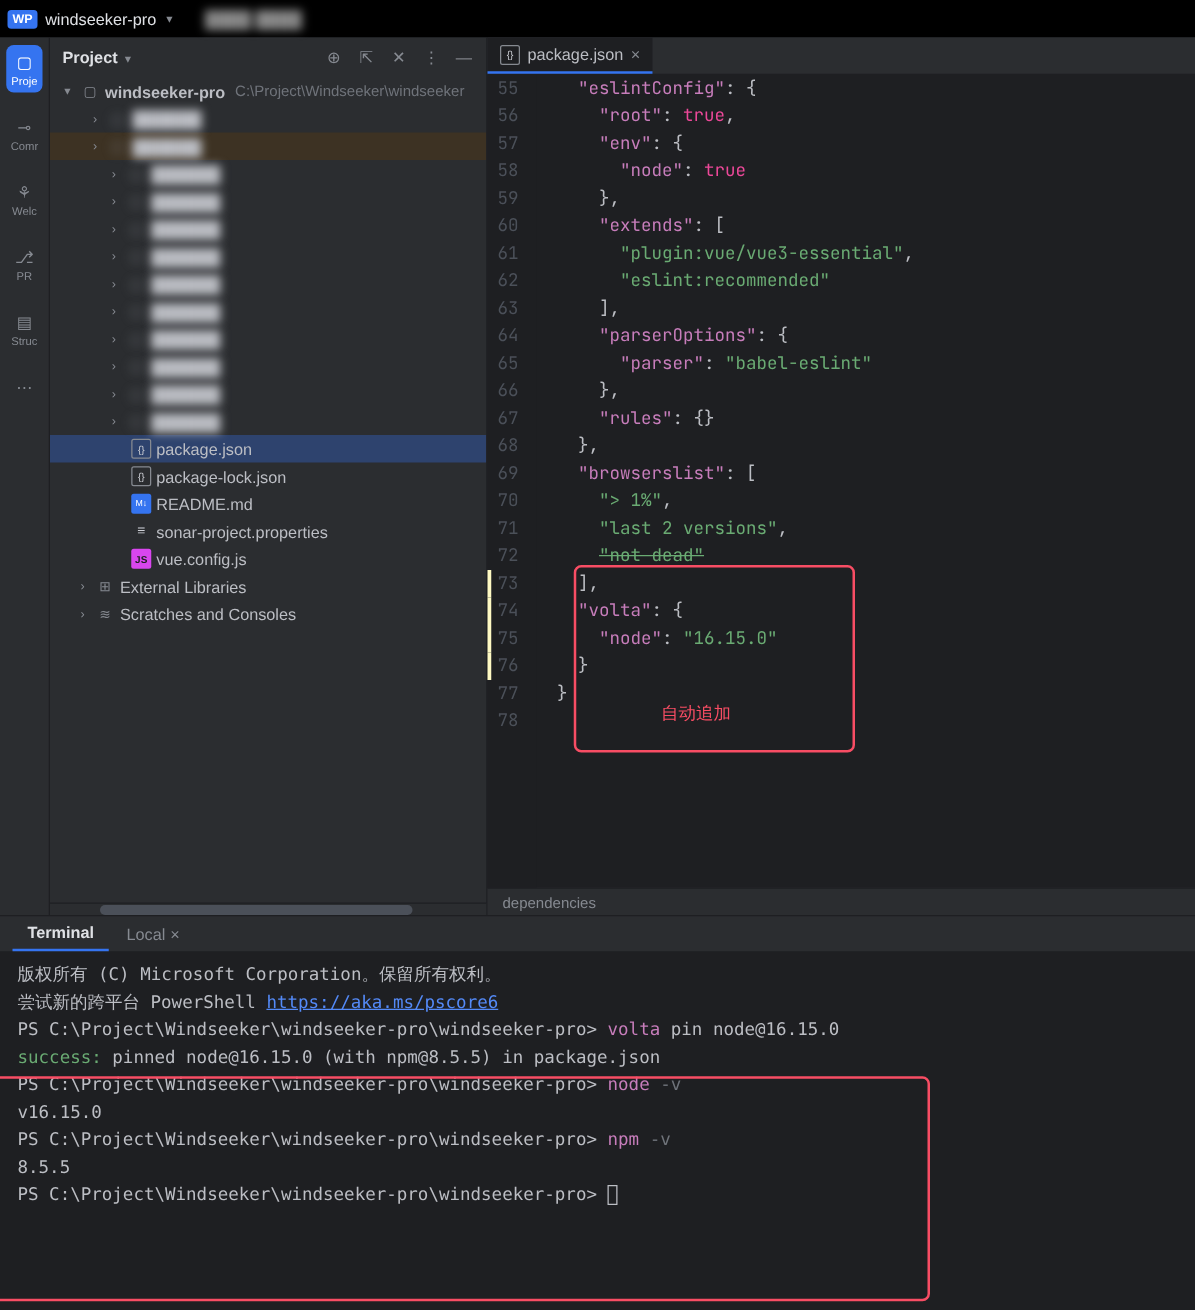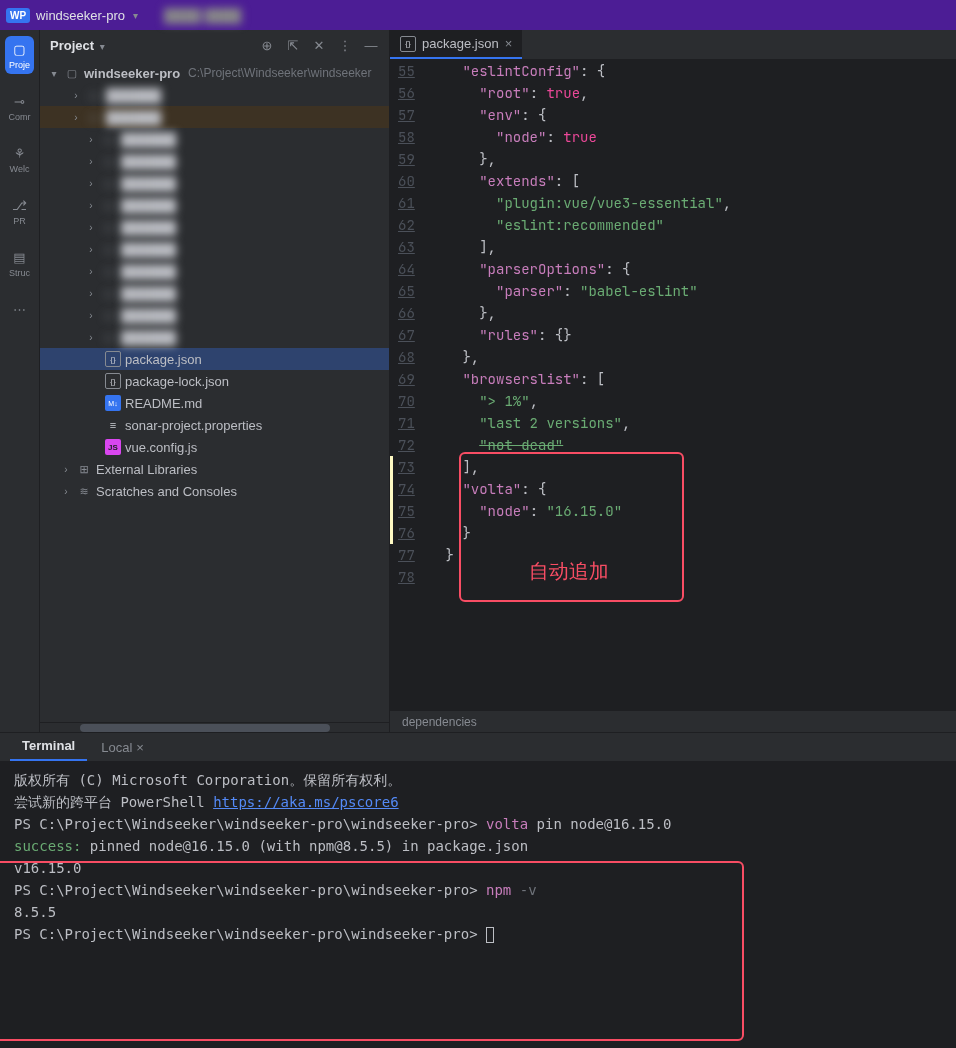--- a/index.html
+++ b/index.html
@@ -1,17 +1,17 @@
 <!DOCTYPE html>
 <html><head>
 <meta charset="utf-8">
 <style>
 * { margin:0; padding:0; box-sizing:border-box; }
 body { font-family:'Segoe UI',Arial,sans-serif; background:#2b2d30; color:#bcbec4; font-size:13px; overflow:hidden; width:956px; height:1048px; }
-.titlebar { height:30px; background:#4c1d95; display:flex; align-items:center; padding:0 6px; gap:6px; }
+.titlebar { height:30px; background:#000000; display:flex; align-items:center; padding:0 6px; gap:6px; }
 .wp-badge { background:#3574f0; color:#fff; font-size:10px; font-weight:bold; padding:2px 4px; border-radius:3px; }
 .title-project { color:#dfe1e5; font-size:13px; }
 .chev { color:#868a91; font-size:10px; margin-left:2px; }
 .blur { filter:blur(4px); color:#888; margin-left:20px; }
 
 .main { display:flex; height:702px; }
 .leftbar { width:40px; background:#2b2d30; display:flex; flex-direction:column; align-items:center; padding-top:6px; gap:14px; border-right:1px solid #1e1f22; }
 .lb-item { display:flex; flex-direction:column; align-items:center; gap:2px; color:#868a91; cursor:pointer; padding:4px; }
 .lb-item.active { background:#3574f0; border-radius:6px; color:#fff; }
 .lb-label { font-size:9px; }
@@ -39,32 +39,32 @@
 .fpath { color:#6f737a; margin-left:4px; font-size:12px; }
 .blurred { filter:blur(4px); }
 
 .editor-area { flex:1; background:#1e1f22; display:flex; flex-direction:column; }
 .tabs { height:30px; background:#2b2d30; display:flex; align-items:center; border-bottom:1px solid #1e1f22; }
 .tab { display:flex; align-items:center; gap:6px; padding:0 10px; height:100%; background:#1e1f22; border-bottom:2px solid #3574f0; }
 .tab-close { color:#868a91; cursor:pointer; }
 
 .editor { flex:1; display:flex; font-family:'JetBrains Mono','Consolas',monospace; font-size:14px; line-height:22px; position:relative; }
 .gutter { background:#1e1f22; color:#4b5059; text-align:right; padding:0 14px 0 8px; user-select:none; }
-.gutter .ln { height:22px;text-decoration:underline; }
+.gutter .ln { height:22px; }
 .gutter .ln.mod { border-left:3px solid #fef9c3; margin-left:-8px; padding-left:5px; }
 .code { flex:1; color:#bcbec4; position:relative; }
 .code-line { height:22px; white-space:pre; }
 .k { color:#c77dbb; } 
 .s { color:#6aab73; } 
 .b { color:#ec4899; } 
 .p { color:#bcbec4; } 
 .st { text-decoration:line-through; color:#6aab73; }
 
 .annot-box { position:absolute; border:2px solid #f84d64; border-radius:6px; pointer-events:none; }
-.annot-label { color:#f84d64; font-size:20px; font-weight:500; position:absolute; }
+.annot-label { color:#f84d64; font-size:14px; font-weight:500; position:absolute; }
 
 .breadcrumb { height:22px; background:#2b2d30; padding:0 12px; display:flex; align-items:center; color:#868a91; font-size:12px; border-top:1px solid #1e1f22; }
 .scrollbar-h { height:10px; background:#2b2d30; border-top:1px solid #1e1f22; }
 .sb-thumb { height:8px; background:#4b5059; border-radius:4px; margin:1px 0 0 40px; width:250px; }
 
 .terminal-wrap { border-top:1px solid #1e1f22; background:#1e1f22; }
 .term-tabs { height:28px; background:#2b2d30; display:flex; align-items:flex-end; padding:0 10px; gap:2px; }
 .ttab { padding:6px 12px; color:#868a91; cursor:pointer; font-size:13px; }
 .ttab.active { color:#dfe1e5; font-weight:600; border-bottom:2px solid #3574f0; }
 .ttab-close { color:#868a91; margin-left:4px; }
@@ -312,19 +312,20 @@
       <div class="ttab active">Terminal</div>
       <div class="ttab ">Local<span class="ttab-close">×</span></div>
     </div>
   <div class="terminal" id="terminal">
       <div class="term-line"><span class="">版权所有 (C) Microsoft Corporation。保留所有权利。</span></div>
       <div class="term-line"><span class=""></span></div>
       <div class="term-line"><span class="">尝试新的跨平台 PowerShell </span><span class="t-link">https://aka.ms/pscore6</span></div>
       <div class="term-line"><span class=""></span></div>
       <div class="term-line"><span class="">PS C:\Project\Windseeker\windseeker-pro\windseeker-pro&gt; </span><span class="t-volta">volta</span><span class=""> pin node@16.15.0</span></div>
       <div class="term-line"><span class="t-success">success:</span><span class=""> pinned node@16.15.0 (with npm@8.5.5) in package.json</span></div>
+      <div class="term-line"><span class="">PS C:\Project\Windseeker\windseeker-pro\windseeker-pro&gt; </span><span class="t-volta">node</span><span class="t-flag"> -v</span></div>
       <div class="term-line"><span class="">v16.15.0</span></div>
       <div class="term-line"><span class="">PS C:\Project\Windseeker\windseeker-pro\windseeker-pro&gt; </span><span class="t-volta">npm</span><span class="t-flag"> -v</span></div>
       <div class="term-line"><span class="">8.5.5</span></div>
       <div class="term-line"><span class="">PS C:\Project\Windseeker\windseeker-pro\windseeker-pro&gt; </span><span class="t-cursor"></span></div>
     <div class="term-annot" style="left:-6px;top:100px;width:750px;height:180px"></div>
   </div>
 </div>
 
 </body></html>

